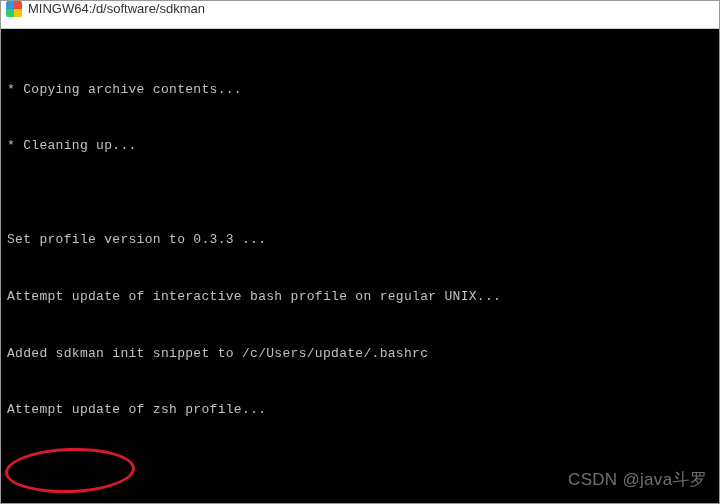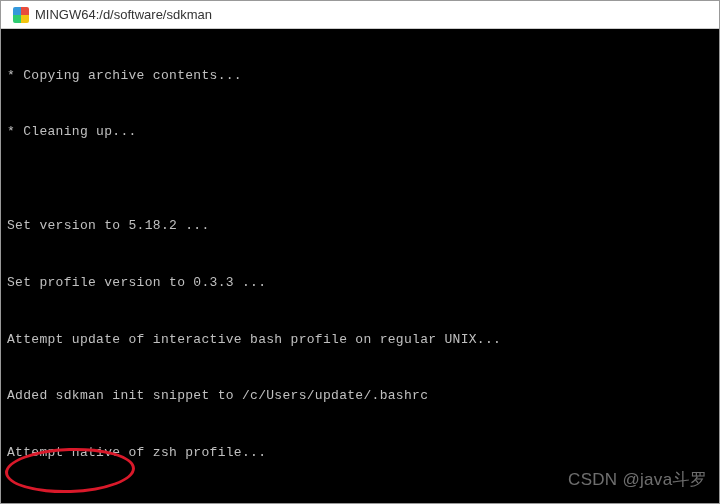--- a/index.html
+++ b/index.html
@@ -20,41 +20,40 @@
       width: 720px;
       height: 504px;
       display: flex;
       flex-direction: column;
       border: 1px solid #999;
     }
     .titlebar {
       height: 28px;
       background: #ffffff;
       display: flex;
-      align-items: center;
-      padding: 0 12px;
+      padding: 0 5px;
       border-bottom: 1px solid #ccc;
     }
     .titlebar .app-icon {
       width: 16px;
       height: 16px;
       margin-right: 6px;
       background: conic-gradient(#e74c3c 0 25%, #f1c40f 25% 50%, #2ecc71 50% 75%, #3498db 75% 100%);
       border-radius: 2px;
     }
     .titlebar .title {
       font-family: "Segoe UI", Tahoma, sans-serif;
       font-size: 13px;
       color: #333;
     }
     .terminal {
       flex: 1;
       background: #000000;
       color: #c0c0c0;
-      padding: 0 6px;
+      padding: 14px 6px;
       line-height: 1.45;
       letter-spacing: 0.3px;
       white-space: pre;
       position: relative;
       overflow: hidden;
     }
     .terminal .line {
       display: block;
     }
     .circle-annotation {
@@ -83,25 +82,24 @@
 
 <div class="window">
   <div class="titlebar">
     <div class="app-icon"></div>
     <div class="title">MINGW64:/d/software/sdkman</div>
   </div>
   <div class="terminal">
     <span class="line">* Copying archive contents...</span>
     <span class="line">* Cleaning up...</span>
     <span class="line"></span>
-    <span class="line">Set version to 5.18.2 ...</span>
     <span class="line">Set profile version to 0.3.3 ...</span>
     <span class="line">Attempt update of interactive bash profile on regular UNIX...</span>
     <span class="line">Added sdkman init snippet to /c/Users/update/.bashrc</span>
-    <span class="line">Attempt native of zsh profile...</span>
+    <span class="line">Attempt update of zsh profile...</span>
     
     <span class="line"></span>
     <span class="line"></span>
     <span class="line"></span>
     
     <span class="line"></span>
     <span class="line"></span>
     
     <span class="line"></span>
     

